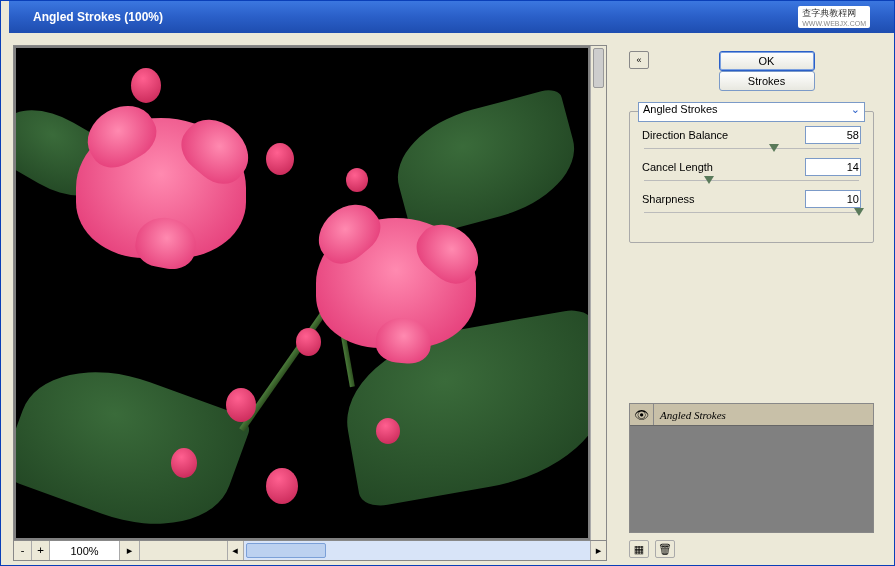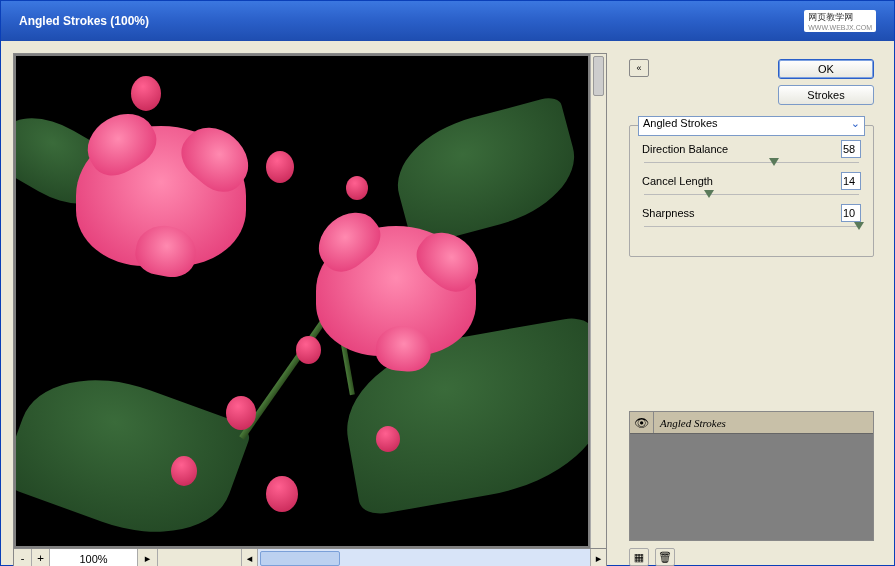--- a/index.html
+++ b/index.html
@@ -1,54 +1,54 @@
 <!DOCTYPE html>
 <html><head>
 <meta charset="utf-8">
 <style>
 * { box-sizing: border-box; margin: 0; padding: 0; }
 body { font-family: Tahoma, sans-serif; font-size: 11px; background: #fff; }
 
 .window { width: 895px; height: 566px; border: 1px solid #0a3fb8; background: #ece9d8; position: relative; }
-.titlebar { height: 40px; background: linear-gradient(to bottom, #3b77e0 0%, #2a5fc8 50%, #1e4db0 100%); color: #fff; display: flex; align-items: center; padding: 0 18px; font-weight: bold; font-size: 12px; justify-content: space-between; }
+.titlebar { height: 32px; background: linear-gradient(to bottom, #3b77e0 0%, #2a5fc8 50%, #1e4db0 100%); color: #fff; display: flex; align-items: center; padding: 0 24px; font-weight: bold; font-size: 12px; justify-content: space-between; margin-left: 8px; }
 .titlebar .badge { background: #fff; color: #333; font-size: 9px; padding: 1px 4px; border-radius: 2px; font-weight: normal; }
 .titlebar .badge-sub { display: block; font-size: 7px; color: #888; line-height: 1; }
 
 .content { display: flex; height: calc(100% - 24px); }
 .preview-pane { width: 618px; padding: 12px; display: flex; flex-direction: column; }
 .preview-frame { flex: 1; background: #808080; border: 1px solid #888; display: flex; }
 .canvas-wrap { flex: 1; display: flex; position: relative; }
 .canvas { flex: 1; background: #000; margin: 2px; position: relative; overflow: hidden; }
 .vscroll { width: 16px; background: #ece9d8; border-left: 1px solid #aaa; position: relative; }
 .vscroll .thumb { position: absolute; top: 2px; left: 2px; right: 2px; height: 40px; background: #cdcdcd; border: 1px solid #999; border-radius: 2px; }
 
 .zoom-bar { height: 20px; display: flex; align-items: stretch; border: 1px solid #888; border-top: none; background: #ece9d8; }
 .zoom-btn { width: 18px; border-right: 1px solid #aaa; background: #ece9d8; display: flex; align-items: center; justify-content: center; cursor: pointer; font-family: monospace; }
-.zoom-pct { width: 88px; border-right: 1px solid #aaa; display: flex; align-items: center; justify-content: center; background: #fff; }
+.zoom-pct { width: 70px; border-right: 1px solid #aaa; display: flex; align-items: center; justify-content: center; background: #fff; }
 .zoom-slider { width: 20px; border-right: 1px solid #aaa; display: flex; align-items: center; justify-content: center; }
 .zoom-gap { flex: 1; }
 .hscroll-btn { width: 16px; border-left: 1px solid #aaa; display: flex; align-items: center; justify-content: center; }
 .hscroll-track { flex: 4; background: #d8e4f8; border-left: 1px solid #aaa; position: relative; }
 .hscroll-track .thumb { position: absolute; left: 2px; top: 2px; bottom: 2px; width: 80px; background: #bcd1f0; border: 1px solid #7ba0d8; border-radius: 2px; }
 
 .right-pane { flex: 1; padding: 18px 20px 12px 10px; display: flex; flex-direction: column; }
 .top-buttons { display: flex; align-items: flex-start; gap: 10px; margin-bottom: 20px; }
 .expand-btn { width: 20px; height: 18px; border: 1px solid #888; background: #ece9d8; border-radius: 2px; display: flex; align-items: center; justify-content: center; font-size: 9px; cursor: pointer; }
-.btn-stack { flex: 1; display: flex; flex-direction: column; gap: 6px; align-items: flex-end; }
+.btn-stack { flex: 1; display: flex; flex-direction: column; align-items: center; }
 .btn { width: 96px; height: 20px; border: 1px solid #7b9ac8; border-radius: 3px; background: linear-gradient(to bottom, #fff, #e8e8e0); cursor: pointer; font-size: 11px; }
 .btn.default { border: 1px solid #2a5fc8; box-shadow: 0 0 0 1px #7ba0e0 inset; }
 
 .filter-group { border: 1px solid #aaa; border-radius: 2px; padding: 14px 12px 20px; position: relative; }
 .filter-select { position: absolute; top: -10px; left: 8px; right: 8px; height: 20px; border: 1px solid #7b9ac8; background: #fff; font-size: 11px; padding: 0 4px; }
 .filter-select .arrow { float: right; color: #2a5fc8; }
 
 .param { margin-top: 0; }
 .param-head { display: flex; justify-content: space-between; align-items: center; margin-bottom: 4px; }
 .param-label { color: #000; }
-.param-value { width: 20px; height: 18px; border: 1px solid #7b9ac8; background: #fff; padding: 0 1px; font-size: 11px; }
+.param-value { width: 56px; height: 18px; border: 1px solid #7b9ac8; background: #fff; text-align: right; padding: 0 1px; font-size: 11px; }
 .slider { height: 10px; position: relative; border-top: 1px solid #bbb; margin: 0 2px; }
 .slider .handle { position: absolute; top: -5px; width: 0; height: 0; border-left: 5px solid transparent; border-right: 5px solid transparent; border-top: 8px solid #5a7a5a; }
 
 .layers-box { margin-top: auto; height: 130px; border: 1px solid #888; background: #808080; }
 .layer-row { height: 22px; background: #c8c0a8; border-bottom: 1px solid #666; display: flex; align-items: center; }
 .layer-eye { width: 24px; height: 100%; display: flex; align-items: center; justify-content: center; border-right: 1px solid #888; font-size: 12px; }
 .layer-name { padding-left: 6px; font-style: italic; font-family: Georgia, serif; }
 
 .bottom-icons { height: 28px; display: flex; align-items: center; justify-content: space-between; padding-top: 4px; }
 .bottom-left { display: flex; gap: 6px; }
@@ -59,21 +59,21 @@
 .bud { position: absolute; background: radial-gradient(circle at 40% 30%, #ff6090, #c02050); border-radius: 50%; }
 .stem { position: absolute; background: linear-gradient(90deg, #4a7a3a, #2e5020); }
 </style>
 </head>
 <body>
 
 <div class="window">
   <div class="titlebar">
     <span>Angled Strokes (100%)</span>
     <span class="badge">
-      <span>网页教学网</span>
+      <span>查字典教程网</span>
       <span class="badge-sub">WWW.WEBJX.COM</span>
     </span>
   </div>
 
   <div class="content">
     <div class="preview-pane">
       <div class="preview-frame">
         <div class="canvas-wrap">
           <div class="canvas">
             <div class="leaf" style="width:180px;height:110px;left:380px;top:60px;transform:rotate(-15deg)"></div>

